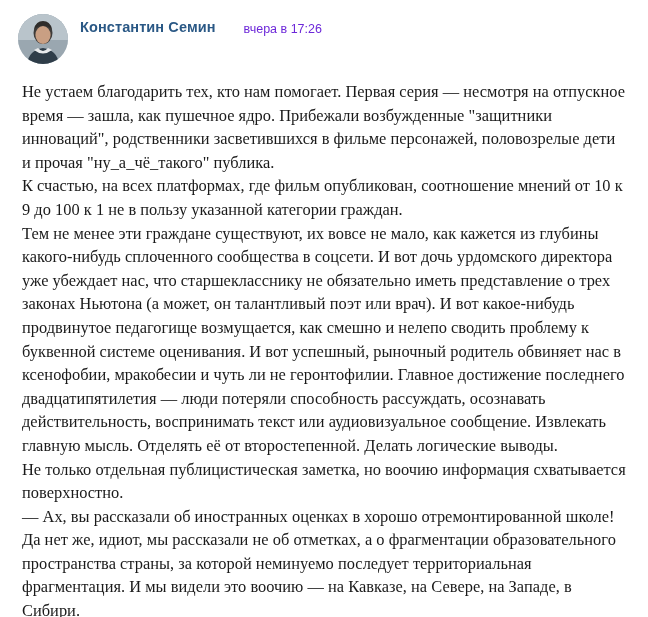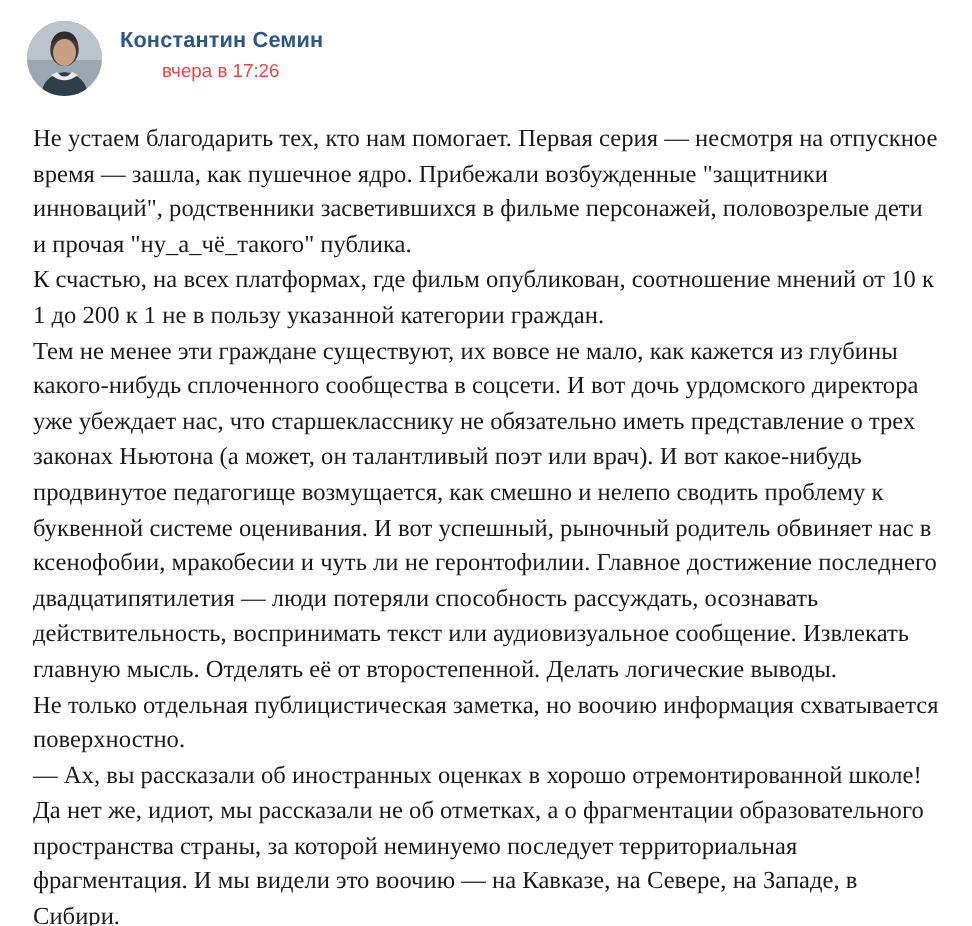--- a/index.html
+++ b/index.html
@@ -33,32 +33,31 @@
     background: #cfd8dc;
     position: relative;
   }
   .avatar svg {
     display: block;
   }
   .header-text {
     margin-left: 12px;
     padding-top: 4px;
     display: flex;
-    flex-direction: column;
     justify-content: flex-start;
   }
   .author-name {
     color: #2a5885;
     font-size: 14.5px;
     font-weight: bold;
     line-height: 18px;
     letter-spacing: 0.1px;
   }
   .post-time {
-    color: #ef4444;
+    color: #6d28d9;
     font-size: 12.5px;
     line-height: 16px;
     margin-top: 3px;
     padding-left: 28px;
   }
   .post-body {
     font-family: "Liberation Serif", serif;
     font-size: 16.4px;
     line-height: 23.6px;
     color: #1a1a1a;
@@ -88,19 +87,19 @@
       </svg>
     </div>
     <div class="header-text">
       <div class="author-name">Константин Семин</div>
       <div class="post-time">вчера в 17:26</div>
     </div>
   </div>
 
   <div class="post-body">
     <p>Не устаем благодарить тех, кто нам помогает. Первая серия — несмотря на отпускное время — зашла, как пушечное ядро. Прибежали возбужденные "защитники инноваций", родственники засветившихся в фильме персонажей, половозрелые дети и прочая "ну_а_чё_такого" публика.</p>
-    <p>К счастью, на всех платформах, где фильм опубликован, соотношение мнений от 10 к 1 до 200 к 1 не в пользу указанной категории граждан.</p>
+    <p>К счастью, на всех платформах, где фильм опубликован, соотношение мнений от 10 к 9 до 100 к 1 не в пользу указанной категории граждан.</p>
     <p>Тем не менее эти граждане существуют, их вовсе не мало, как кажется из глубины какого-нибудь сплоченного сообщества в соцсети. И вот дочь урдомского директора уже убеждает нас, что старшекласснику не обязательно иметь представление о трех законах Ньютона (а может, он талантливый поэт или врач). И вот какое-нибудь продвинутое педагогище возмущается, как смешно и нелепо сводить проблему к буквенной системе оценивания. И вот успешный, рыночный родитель обвиняет нас в ксенофобии, мракобесии и чуть ли не геронтофилии. Главное достижение последнего двадцатипятилетия — люди потеряли способность рассуждать, осознавать действительность, воспринимать текст или аудиовизуальное сообщение. Извлекать главную мысль. Отделять её от второстепенной. Делать логические выводы.</p>
     <p>Не только отдельная публицистическая заметка, но воочию информация схватывается поверхностно.</p>
     <p>— Ах, вы рассказали об иностранных оценках в хорошо отремонтированной школе! Да нет же, идиот, мы рассказали не об отметках, а о фрагментации образовательного пространства страны, за которой неминуемо последует территориальная фрагментация. И мы видели это воочию — на Кавказе, на Севере, на Западе, в Сибири.</p>
   </div>
 
 </div>
 
 </body></html>

